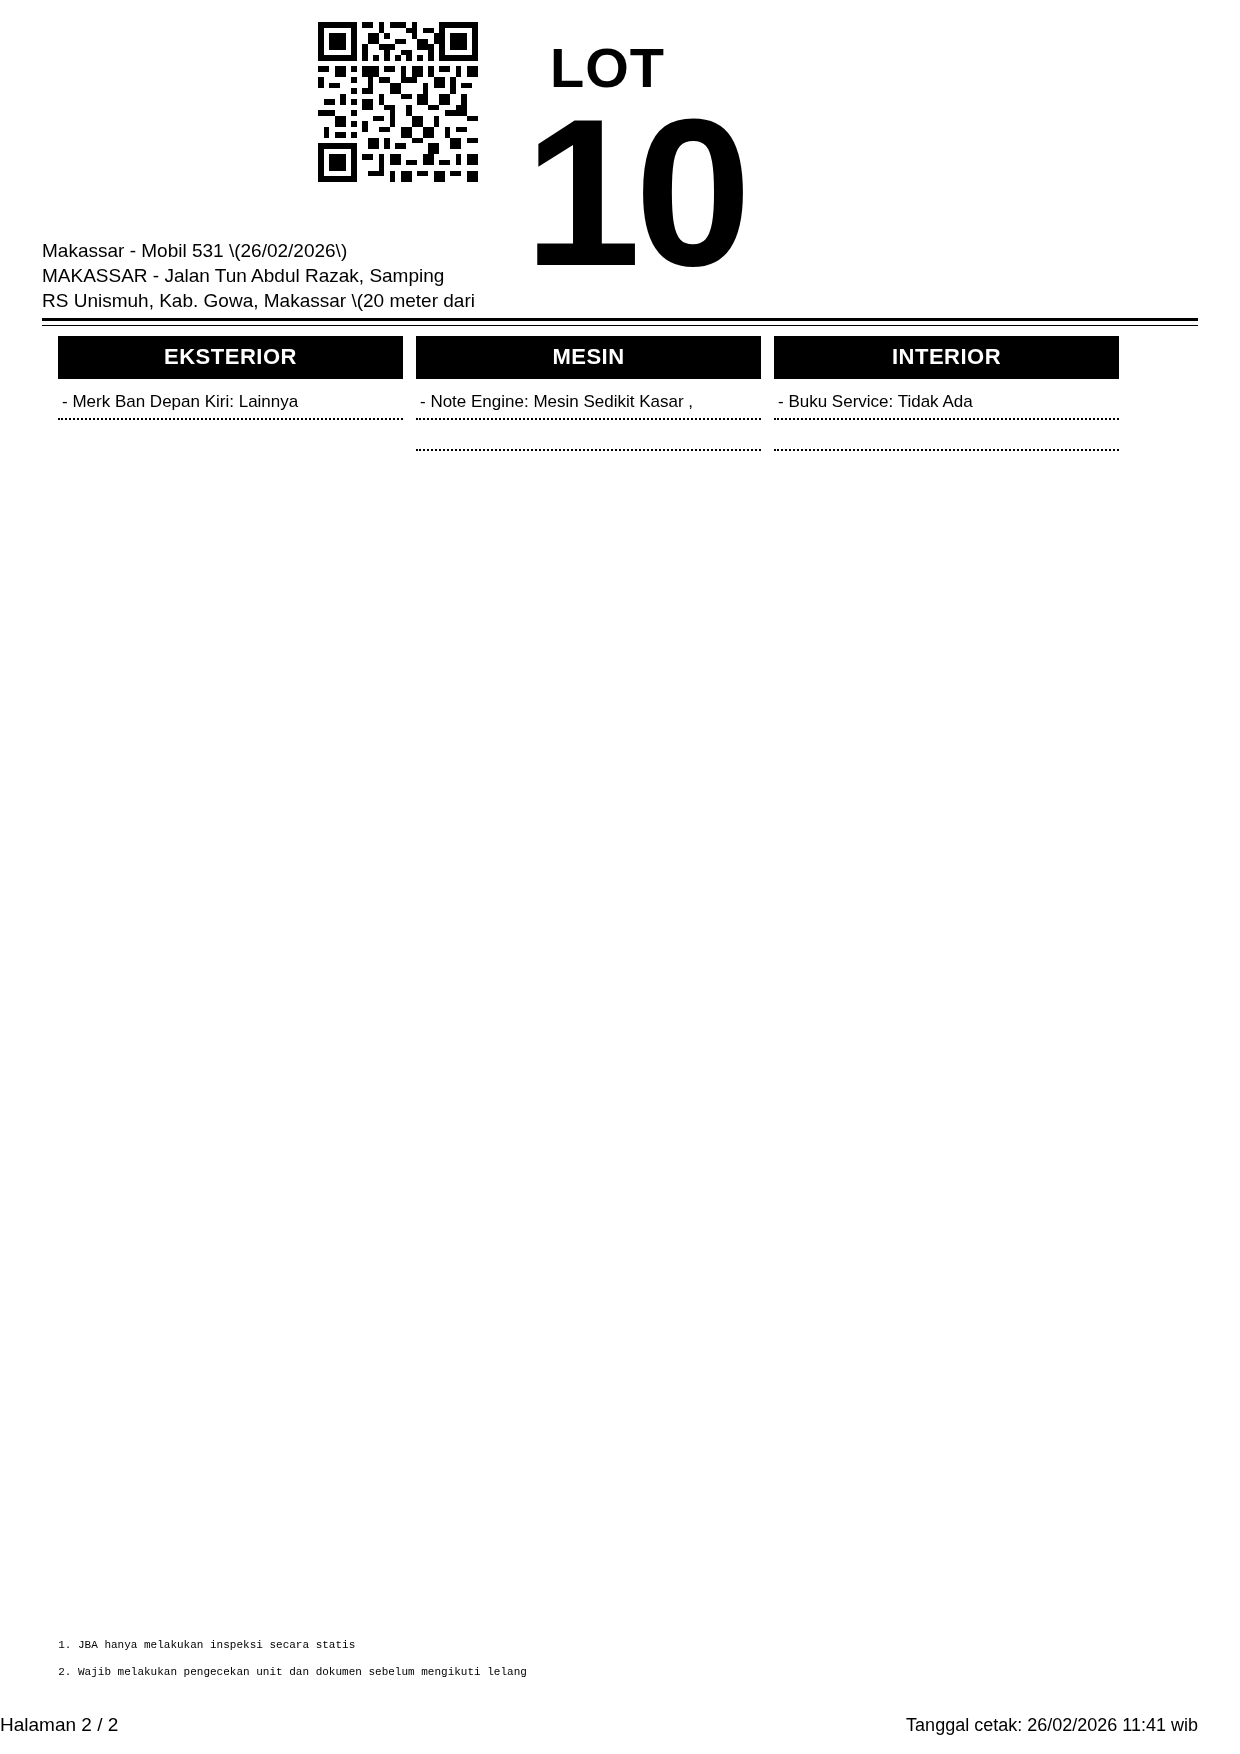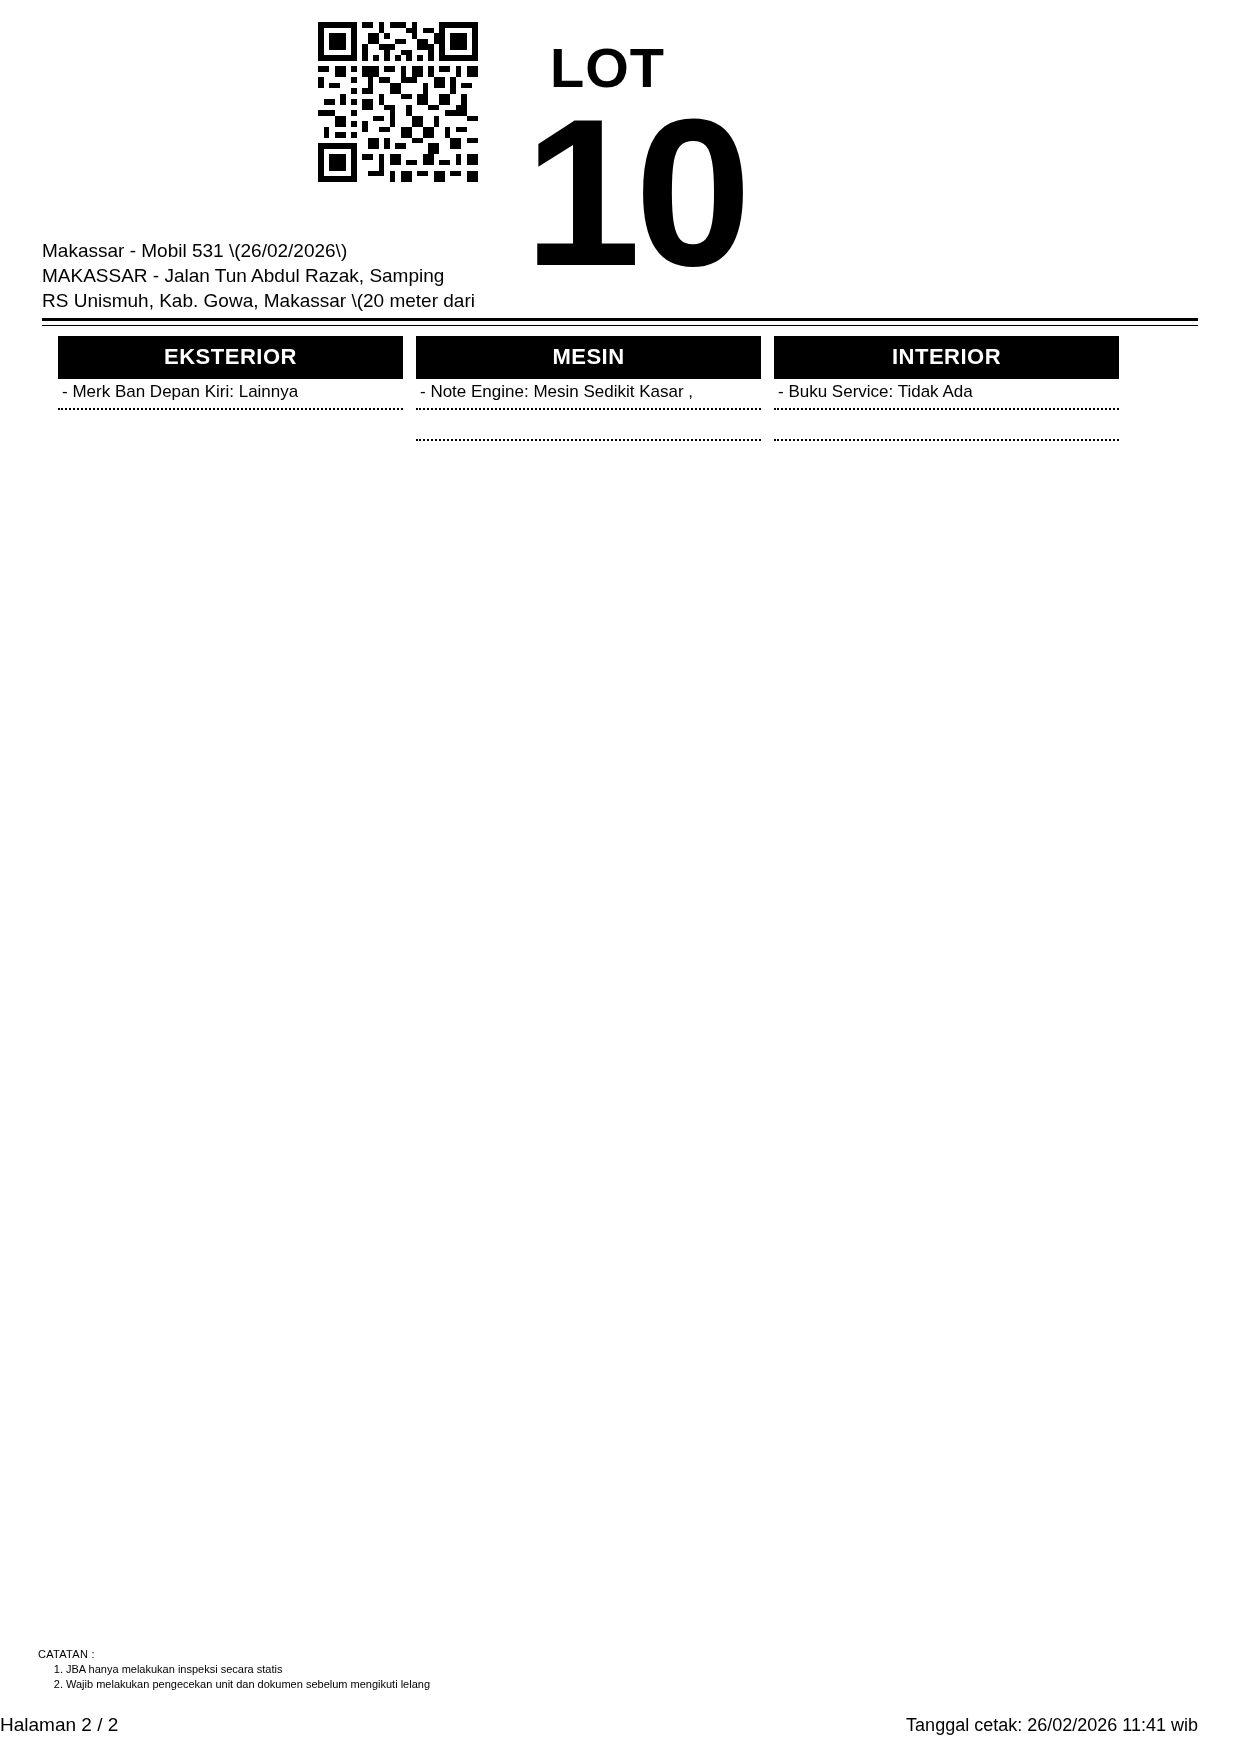--- a/index.html
+++ b/index.html
@@ -114,21 +114,21 @@
   .col-title {
     background: #000;
     color: #fff;
     text-align: center;
     font-size: 22px;
     font-weight: bold;
     letter-spacing: 0.5px;
     padding: 8px 0 9px 0;
   }
   .items {
-    margin-top: 0;
+    margin-top: 10px;
   }
   .item {
     font-size: 17px;
     line-height: 22px;
     padding: 2px 2px 5px 4px;
     border-bottom: 2px dotted #000;
   }
 
   
   .notes {
@@ -142,21 +142,22 @@
     line-height: 15px;
     letter-spacing: 0.3px;
   }
   .notes ol {
     margin: 0;
     padding-left: 28px;
     font-size: 11px;
     line-height: 15px;
   }
   .notes ol li {
-    margin: 0;
+    margin: 12px;
+    font-family: Liberation Mono, monospace;
   }
 
   .footer-row {
     position: absolute;
     left: 0;
     bottom: 14px;
     width: 1240px;
     height: 26px;
   }
   .page-num {
@@ -347,21 +348,20 @@
       <div class="col-title">INTERIOR</div>
       <div class="items">
         <div class="item">- Buku Service: Tidak Ada</div>
         <div class="item">&nbsp;</div>
       </div>
     </div>
 
   </div>
 
   <div class="notes">
-    <div class="notes-title">CATATAN :</div>
     <ol>
       <li>JBA hanya melakukan inspeksi secara statis</li>
       <li>Wajib melakukan pengecekan unit dan dokumen sebelum mengikuti lelang</li>
     </ol>
   </div>
 
   <div class="footer-row">
     <div class="page-num">Halaman 2 / 2</div>
     <div class="print-date">Tanggal cetak: 26/02/2026 11:41 wib</div>
   </div>

